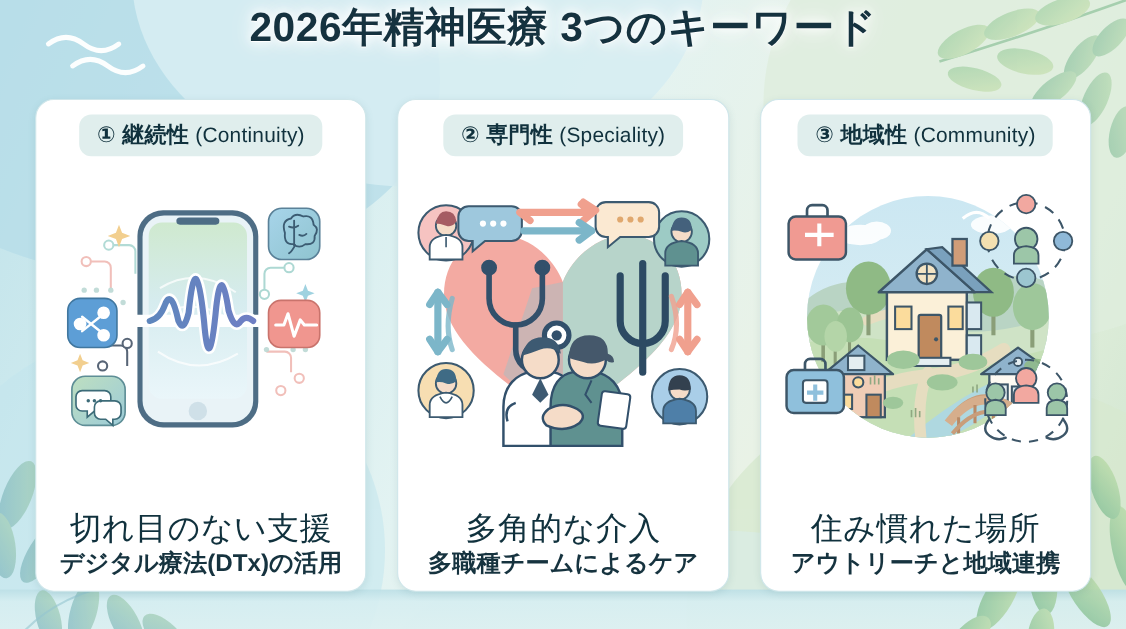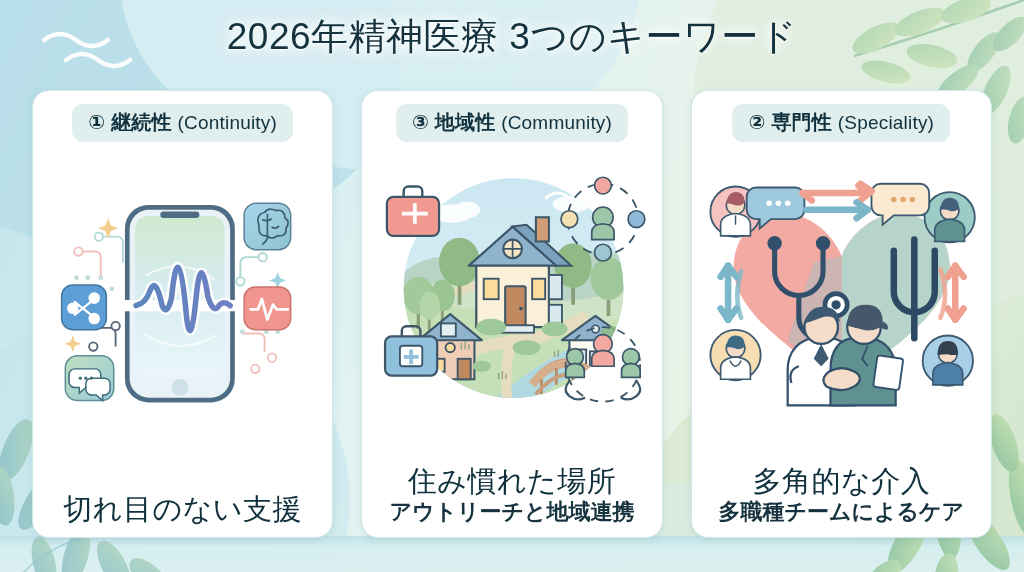--- a/index.html
+++ b/index.html
@@ -22,22 +22,22 @@
   .blob-f{left:330px;bottom:-240px;width:620px;height:330px;background:#d9eeee;opacity:.5;border-radius:50%;}
   .bottom-band{position:absolute;left:0;right:0;bottom:0;height:36px;
     background:linear-gradient(180deg,#bcdfe6 0%,#d6eef1 30%,#dcf0f1 100%);opacity:.9;}
 
   .leafgrp{position:absolute;}
 
   .wave-mark{position:absolute;left:38px;top:22px;width:132px;height:56px;}
 
   
   .title{
-    position:absolute;left:0;right:0;top:12px;text-align:center;
-    font-size:37px;font-weight:normal;letter-spacing:.5px;
+    position:absolute;left:0;right:0;top:0;text-align:center;
+    font-size:37px;font-weight:bold;letter-spacing:.5px;
     color:#15323f;
     text-shadow:0 0 9px #ffffff,0 0 16px #ffffff,0 0 24px #ffffff,0 1px 0 #ffffff;
   }
 
   
   .cards{position:absolute;left:0;top:90px;width:1024px;height:448px;
     display:flex;gap:28px;padding:0 32px;box-sizing:border-box;}
   .card{
     flex:1 1 0;position:relative;background:#ffffff;border-radius:17px;
     border:1.5px solid #cfe6ea;
@@ -281,20 +281,142 @@
                 <circle cx="40" cy="206" r="1.7"></circle>
                 <circle cx="46" cy="206" r="1.7"></circle>
                 <circle cx="52" cy="206" r="1.7"></circle>
               </g>
           </g>
         </svg>
       </div>
 
       <div class="card-foot">
         <div class="foot-main">切れ目のない支援</div>
+        <div class="foot-sub">デジタル療法(DTx)の活用</div>
+      </div>
+    </div>
+
+    <div class="card">
+      <div class="card-header">
+        <span>②</span>
+        <span>専門性</span>
+        <span class="en">(Speciality)</span>
+      </div>
+
+      <div class="illus">
+        <svg width="100%" height="100%" viewBox="0 0 300 250" preserveAspectRatio="xMidYMid meet">
+          <defs>
+            <clipPath id="hL">
+                <path d="M150 226 C100 188 40 150 40 104 C40 70 64 50 90 50 C116 50 140 70 150 92z"></path>
+              </clipPath>
+          </defs>
+
+          <path d="M150 228 C96 190 34 150 34 102 C34 66 60 44 88 44 C114 44 140 64 150 90
+                   C160 64 186 44 212 44 C240 44 266 66 266 102 C266 150 204 190 150 228z" fill="#f3aaa2"></path>
+          <path d="M150 90 C160 64 186 44 212 44 C240 44 266 66 266 102 C266 150 204 190 150 228z" fill="#b2d8cd" opacity=".92"></path>
+          <path d="M150 90 L150 228 C128 212 108 196 92 180 L120 96z" fill="#9ec2c8" opacity=".45"></path>
+
+          <g fill="none" stroke="#2c4a63" stroke-width="7" stroke-linecap="round">
+            <path d="M206 84 v44 a22 22 0 0 0 44 0 v-44"></path>
+            <path d="M228 72 v106"></path>
+          </g>
+
+          <g fill="none" stroke="#32506b" stroke-width="5.5" stroke-linecap="round">
+            <path d="M78 80 v26 a26 26 0 0 0 52 0 v-26"></path>
+            <circle cx="78" cy="76" r="5" fill="#32506b"></circle>
+            <circle cx="130" cy="76" r="5" fill="#32506b"></circle>
+            <path d="M104 132 v24 a22 22 0 0 0 22 22 a18 18 0 0 0 18 -18 v-10"></path>
+            <circle cx="144" cy="142" r="12" fill="#ffffff" stroke-width="5"></circle>
+            <circle cx="144" cy="142" r="5" fill="#32506b" stroke="none"></circle>
+          </g>
+
+          <g>
+
+            <path d="M92 250 v-38 c0 -22 14 -32 26 -34 l10 -4 l12 4 c12 2 24 12 24 34 v38z" fill="#ffffff" stroke="#32506b" stroke-width="2.4"></path>
+            <circle cx="128" cy="166" r="18" fill="#f5dcc8" stroke="#32506b" stroke-width="2.4"></circle>
+            <path d="M110 162 q4 -18 20 -18 q16 0 18 16 q-10 -8 -20 -4 q-10 4 -18 6z" fill="#3d5a72"></path>
+            <path d="M128 184 l-8 16 l8 8 l8 -8z" fill="#3d5a72"></path>
+            <path d="M96 226 q-4 -14 8 -18" stroke="#32506b" stroke-width="2.4" fill="none"></path>
+
+            <path d="M208 250 v-38 c0 -22 -14 -32 -26 -34 l-10 -4 l-12 4 c-12 2 -22 12 -22 34 v38z" fill="#5f9190" stroke="#32506b" stroke-width="2.4"></path>
+            <circle cx="174" cy="166" r="18" fill="#f5dcc8" stroke="#32506b" stroke-width="2.4"></circle>
+            <path d="M156 164 q0 -22 20 -22 q18 0 18 18 q6 2 6 8 q-4 2 -8 -2 q-12 6 -22 2 q-10 -2 -14 -4z" fill="#45586b"></path>
+            <path d="M178 186 l-6 14 l6 8" fill="none" stroke="#32506b" stroke-width="2"></path>
+            <rect x="186" y="198" width="28" height="34" rx="3" fill="#ffffff" stroke="#32506b" stroke-width="2" transform="rotate(8 200 215)"></rect>
+
+            <path d="M136 214 q14 -8 28 0 q10 6 2 14 q-14 10 -32 2 q-8 -8 2 -16z" fill="#f5dcc8" stroke="#32506b" stroke-width="2.4"></path>
+          </g>
+
+          <g>
+            <circle cx="36" cy="42" r="27" fill="#f6c3c1" stroke="#3c5a70" stroke-width="2"></circle>
+            <circle cx="36" cy="35" r="10" fill="#f5dcc8" stroke="#3c5a70" stroke-width="1.8"></circle>
+            <path d="M26 33 q2 -12 10 -12 q9 0 10 10 q-4 6 -10 4 q-6 -2 -10 -2z" fill="#a55c63"></path>
+            <path d="M20 68 v-12 q0 -10 16 -12 q16 2 16 12 v12z" fill="#ffffff" stroke="#3c5a70" stroke-width="1.8"></path>
+            <path d="M36 46 v10" stroke="#3c5a70" stroke-width="1.6"></path>
+          </g>
+          <g>
+            <path d="M58 16 h42 a10 10 0 0 1 10 10 v14 a10 10 0 0 1 -10 10 h-26 l-12 10 v-10 h-4 a10 10 0 0 1 -10 -10 v-14 a10 10 0 0 1 10 -10z" fill="#9ec8dd" stroke="#3c5a70" stroke-width="2"></path>
+            <g fill="#ffffff">
+                <circle cx="72" cy="33" r="3"></circle>
+                <circle cx="82" cy="33" r="3"></circle>
+                <circle cx="92" cy="33" r="3"></circle>
+              </g>
+          </g>
+          <g>
+            <circle cx="266" cy="48" r="27" fill="#9dcbc5" stroke="#3c5a70" stroke-width="2"></circle>
+            <circle cx="266" cy="41" r="10" fill="#f5dcc8" stroke="#3c5a70" stroke-width="1.8"></circle>
+            <path d="M256 40 q1 -13 10 -13 q10 0 10 12 q-5 4 -10 2 q-5 -2 -10 -1z" fill="#44617c"></path>
+            <path d="M250 74 v-12 q0 -10 16 -12 q16 2 16 12 v12z" fill="#5f9190" stroke="#3c5a70" stroke-width="1.8"></path>
+          </g>
+          <g>
+            <path d="M192 12 h42 a10 10 0 0 1 10 10 v14 a10 10 0 0 1 -10 10 h-28 l-12 10 v-10 h-2 a10 10 0 0 1 -10 -10 v-14 a10 10 0 0 1 10 -10z" fill="#fbe9d2" stroke="#3c5a70" stroke-width="2"></path>
+            <g fill="#e0a86e">
+                <circle cx="206" cy="29" r="3"></circle>
+                <circle cx="216" cy="29" r="3"></circle>
+                <circle cx="226" cy="29" r="3"></circle>
+              </g>
+          </g>
+          <g>
+            <circle cx="36" cy="196" r="27" fill="#f7deb2" stroke="#3c5a70" stroke-width="2"></circle>
+            <circle cx="36" cy="189" r="10" fill="#f5dcc8" stroke="#3c5a70" stroke-width="1.8"></circle>
+            <path d="M26 188 q1 -13 10 -13 q10 0 10 12 q-5 4 -10 2 q-5 -2 -10 -1z" fill="#3f6b85"></path>
+            <path d="M20 222 v-12 q0 -10 16 -12 q16 2 16 12 v12z" fill="#ffffff" stroke="#3c5a70" stroke-width="1.8"></path>
+            <path d="M30 202 q6 12 12 0" stroke="#3c5a70" stroke-width="1.6" fill="none"></path>
+          </g>
+          <g>
+            <circle cx="264" cy="202" r="27" fill="#a9cee8" stroke="#3c5a70" stroke-width="2"></circle>
+            <circle cx="264" cy="195" r="10" fill="#f5dcc8" stroke="#3c5a70" stroke-width="1.8"></circle>
+            <path d="M253 196 q0 -15 11 -15 q11 0 11 14 q-6 2 -11 0 q-6 0 -11 1z" fill="#33414f"></path>
+            <path d="M248 228 v-12 q0 -10 16 -12 q16 2 16 12 v12z" fill="#4e7fa8" stroke="#3c5a70" stroke-width="1.8"></path>
+          </g>
+
+          <g>
+            <path d="M108 22 h70 l-10 -8 M108 22 l10 8" fill="none" stroke="#f0a08e" stroke-width="7" stroke-linecap="round" stroke-linejoin="round"></path>
+            <path d="M182 20 l-12 -8 M182 20 l-12 10" fill="none" stroke="#f0a08e" stroke-width="7" stroke-linecap="round"></path>
+            <path d="M112 40 h66" fill="none" stroke="#7cb6c9" stroke-width="7" stroke-linecap="round"></path>
+            <path d="M178 40 l-12 -8 M178 40 l-12 9" fill="none" stroke="#7cb6c9" stroke-width="7" stroke-linecap="round"></path>
+          </g>
+          <g>
+            <path d="M28 100 v58" fill="none" stroke="#7cb6c9" stroke-width="7" stroke-linecap="round"></path>
+            <path d="M28 100 l-8 12 M28 100 l9 12" fill="none" stroke="#7cb6c9" stroke-width="7" stroke-linecap="round"></path>
+            <path d="M28 158 l-8 -12 M28 158 l9 -12" fill="none" stroke="#7cb6c9" stroke-width="7" stroke-linecap="round"></path>
+            <path d="M42 106 q-8 28 0 50" fill="none" stroke="#7cb6c9" stroke-width="5" stroke-linecap="round" opacity=".8"></path>
+          </g>
+          <g>
+            <path d="M272 100 v58" fill="none" stroke="#f0a08e" stroke-width="7" stroke-linecap="round"></path>
+            <path d="M272 100 l-8 12 M272 100 l9 12" fill="none" stroke="#f0a08e" stroke-width="7" stroke-linecap="round"></path>
+            <path d="M272 158 l-8 -12 M272 158 l9 -12" fill="none" stroke="#f0a08e" stroke-width="7" stroke-linecap="round"></path>
+            <path d="M256 104 q10 28 0 52" fill="none" stroke="#f0a08e" stroke-width="5" stroke-linecap="round" opacity=".8"></path>
+          </g>
+        </svg>
+      </div>
+
+      <div class="card-foot">
+        <div class="foot-main">多角的な介入</div>
+        <div class="foot-sub">多職種チームによるケア</div>
       </div>
     </div>
 
     <div class="card">
       <div class="card-header">
         <span>③</span>
         <span>地域性</span>
         <span class="en">(Community)</span>
       </div>
 
@@ -450,135 +572,14 @@
           </g>
         </svg>
       </div>
 
       <div class="card-foot">
         <div class="foot-main">住み慣れた場所</div>
         <div class="foot-sub">アウトリーチと地域連携</div>
       </div>
     </div>
 
-    <div class="card">
-      <div class="card-header">
-        <span>②</span>
-        <span>専門性</span>
-        <span class="en">(Speciality)</span>
-      </div>
-
-      <div class="illus">
-        <svg width="100%" height="100%" viewBox="0 0 300 250" preserveAspectRatio="xMidYMid meet">
-          <defs>
-            <clipPath id="hL">
-                <path d="M150 226 C100 188 40 150 40 104 C40 70 64 50 90 50 C116 50 140 70 150 92z"></path>
-              </clipPath>
-          </defs>
-
-          <path d="M150 228 C96 190 34 150 34 102 C34 66 60 44 88 44 C114 44 140 64 150 90
-                   C160 64 186 44 212 44 C240 44 266 66 266 102 C266 150 204 190 150 228z" fill="#f3aaa2"></path>
-          <path d="M150 90 C160 64 186 44 212 44 C240 44 266 66 266 102 C266 150 204 190 150 228z" fill="#b2d8cd" opacity=".92"></path>
-          <path d="M150 90 L150 228 C128 212 108 196 92 180 L120 96z" fill="#9ec2c8" opacity=".45"></path>
-
-          <g fill="none" stroke="#2c4a63" stroke-width="7" stroke-linecap="round">
-            <path d="M206 84 v44 a22 22 0 0 0 44 0 v-44"></path>
-            <path d="M228 72 v106"></path>
-          </g>
-
-          <g fill="none" stroke="#32506b" stroke-width="5.5" stroke-linecap="round">
-            <path d="M78 80 v26 a26 26 0 0 0 52 0 v-26"></path>
-            <circle cx="78" cy="76" r="5" fill="#32506b"></circle>
-            <circle cx="130" cy="76" r="5" fill="#32506b"></circle>
-            <path d="M104 132 v24 a22 22 0 0 0 22 22 a18 18 0 0 0 18 -18 v-10"></path>
-            <circle cx="144" cy="142" r="12" fill="#ffffff" stroke-width="5"></circle>
-            <circle cx="144" cy="142" r="5" fill="#32506b" stroke="none"></circle>
-          </g>
-
-          <g>
-
-            <path d="M92 250 v-38 c0 -22 14 -32 26 -34 l10 -4 l12 4 c12 2 24 12 24 34 v38z" fill="#ffffff" stroke="#32506b" stroke-width="2.4"></path>
-            <circle cx="128" cy="166" r="18" fill="#f5dcc8" stroke="#32506b" stroke-width="2.4"></circle>
-            <path d="M110 162 q4 -18 20 -18 q16 0 18 16 q-10 -8 -20 -4 q-10 4 -18 6z" fill="#3d5a72"></path>
-            <path d="M128 184 l-8 16 l8 8 l8 -8z" fill="#3d5a72"></path>
-            <path d="M96 226 q-4 -14 8 -18" stroke="#32506b" stroke-width="2.4" fill="none"></path>
-
-            <path d="M208 250 v-38 c0 -22 -14 -32 -26 -34 l-10 -4 l-12 4 c-12 2 -22 12 -22 34 v38z" fill="#5f9190" stroke="#32506b" stroke-width="2.4"></path>
-            <circle cx="174" cy="166" r="18" fill="#f5dcc8" stroke="#32506b" stroke-width="2.4"></circle>
-            <path d="M156 164 q0 -22 20 -22 q18 0 18 18 q6 2 6 8 q-4 2 -8 -2 q-12 6 -22 2 q-10 -2 -14 -4z" fill="#45586b"></path>
-            <path d="M178 186 l-6 14 l6 8" fill="none" stroke="#32506b" stroke-width="2"></path>
-            <rect x="186" y="198" width="28" height="34" rx="3" fill="#ffffff" stroke="#32506b" stroke-width="2" transform="rotate(8 200 215)"></rect>
-
-            <path d="M136 214 q14 -8 28 0 q10 6 2 14 q-14 10 -32 2 q-8 -8 2 -16z" fill="#f5dcc8" stroke="#32506b" stroke-width="2.4"></path>
-          </g>
-
-          <g>
-            <circle cx="36" cy="42" r="27" fill="#f6c3c1" stroke="#3c5a70" stroke-width="2"></circle>
-            <circle cx="36" cy="35" r="10" fill="#f5dcc8" stroke="#3c5a70" stroke-width="1.8"></circle>
-            <path d="M26 33 q2 -12 10 -12 q9 0 10 10 q-4 6 -10 4 q-6 -2 -10 -2z" fill="#a55c63"></path>
-            <path d="M20 68 v-12 q0 -10 16 -12 q16 2 16 12 v12z" fill="#ffffff" stroke="#3c5a70" stroke-width="1.8"></path>
-            <path d="M36 46 v10" stroke="#3c5a70" stroke-width="1.6"></path>
-          </g>
-          <g>
-            <path d="M58 16 h42 a10 10 0 0 1 10 10 v14 a10 10 0 0 1 -10 10 h-26 l-12 10 v-10 h-4 a10 10 0 0 1 -10 -10 v-14 a10 10 0 0 1 10 -10z" fill="#9ec8dd" stroke="#3c5a70" stroke-width="2"></path>
-            <g fill="#ffffff">
-                <circle cx="72" cy="33" r="3"></circle>
-                <circle cx="82" cy="33" r="3"></circle>
-                <circle cx="92" cy="33" r="3"></circle>
-              </g>
-          </g>
-          <g>
-            <circle cx="266" cy="48" r="27" fill="#9dcbc5" stroke="#3c5a70" stroke-width="2"></circle>
-            <circle cx="266" cy="41" r="10" fill="#f5dcc8" stroke="#3c5a70" stroke-width="1.8"></circle>
-            <path d="M256 40 q1 -13 10 -13 q10 0 10 12 q-5 4 -10 2 q-5 -2 -10 -1z" fill="#44617c"></path>
-            <path d="M250 74 v-12 q0 -10 16 -12 q16 2 16 12 v12z" fill="#5f9190" stroke="#3c5a70" stroke-width="1.8"></path>
-          </g>
-          <g>
-            <path d="M192 12 h42 a10 10 0 0 1 10 10 v14 a10 10 0 0 1 -10 10 h-28 l-12 10 v-10 h-2 a10 10 0 0 1 -10 -10 v-14 a10 10 0 0 1 10 -10z" fill="#fbe9d2" stroke="#3c5a70" stroke-width="2"></path>
-            <g fill="#e0a86e">
-                <circle cx="206" cy="29" r="3"></circle>
-                <circle cx="216" cy="29" r="3"></circle>
-                <circle cx="226" cy="29" r="3"></circle>
-              </g>
-          </g>
-          <g>
-            <circle cx="36" cy="196" r="27" fill="#f7deb2" stroke="#3c5a70" stroke-width="2"></circle>
-            <circle cx="36" cy="189" r="10" fill="#f5dcc8" stroke="#3c5a70" stroke-width="1.8"></circle>
-            <path d="M26 188 q1 -13 10 -13 q10 0 10 12 q-5 4 -10 2 q-5 -2 -10 -1z" fill="#3f6b85"></path>
-            <path d="M20 222 v-12 q0 -10 16 -12 q16 2 16 12 v12z" fill="#ffffff" stroke="#3c5a70" stroke-width="1.8"></path>
-            <path d="M30 202 q6 12 12 0" stroke="#3c5a70" stroke-width="1.6" fill="none"></path>
-          </g>
-          <g>
-            <circle cx="264" cy="202" r="27" fill="#a9cee8" stroke="#3c5a70" stroke-width="2"></circle>
-            <circle cx="264" cy="195" r="10" fill="#f5dcc8" stroke="#3c5a70" stroke-width="1.8"></circle>
-            <path d="M253 196 q0 -15 11 -15 q11 0 11 14 q-6 2 -11 0 q-6 0 -11 1z" fill="#33414f"></path>
-            <path d="M248 228 v-12 q0 -10 16 -12 q16 2 16 12 v12z" fill="#4e7fa8" stroke="#3c5a70" stroke-width="1.8"></path>
-          </g>
-
-          <g>
-            <path d="M108 22 h70 l-10 -8 M108 22 l10 8" fill="none" stroke="#f0a08e" stroke-width="7" stroke-linecap="round" stroke-linejoin="round"></path>
-            <path d="M182 20 l-12 -8 M182 20 l-12 10" fill="none" stroke="#f0a08e" stroke-width="7" stroke-linecap="round"></path>
-            <path d="M112 40 h66" fill="none" stroke="#7cb6c9" stroke-width="7" stroke-linecap="round"></path>
-            <path d="M178 40 l-12 -8 M178 40 l-12 9" fill="none" stroke="#7cb6c9" stroke-width="7" stroke-linecap="round"></path>
-          </g>
-          <g>
-            <path d="M28 100 v58" fill="none" stroke="#7cb6c9" stroke-width="7" stroke-linecap="round"></path>
-            <path d="M28 100 l-8 12 M28 100 l9 12" fill="none" stroke="#7cb6c9" stroke-width="7" stroke-linecap="round"></path>
-            <path d="M28 158 l-8 -12 M28 158 l9 -12" fill="none" stroke="#7cb6c9" stroke-width="7" stroke-linecap="round"></path>
-            <path d="M42 106 q-8 28 0 50" fill="none" stroke="#7cb6c9" stroke-width="5" stroke-linecap="round" opacity=".8"></path>
-          </g>
-          <g>
-            <path d="M272 100 v58" fill="none" stroke="#f0a08e" stroke-width="7" stroke-linecap="round"></path>
-            <path d="M272 100 l-8 12 M272 100 l9 12" fill="none" stroke="#f0a08e" stroke-width="7" stroke-linecap="round"></path>
-            <path d="M272 158 l-8 -12 M272 158 l9 -12" fill="none" stroke="#f0a08e" stroke-width="7" stroke-linecap="round"></path>
-            <path d="M256 104 q10 28 0 52" fill="none" stroke="#f0a08e" stroke-width="5" stroke-linecap="round" opacity=".8"></path>
-          </g>
-        </svg>
-      </div>
-
-      <div class="card-foot">
-        <div class="foot-main">多角的な介入</div>
-        <div class="foot-sub">多職種チームによるケア</div>
-      </div>
-    </div>
-
   </div>
 </div>
 
 </body></html>

